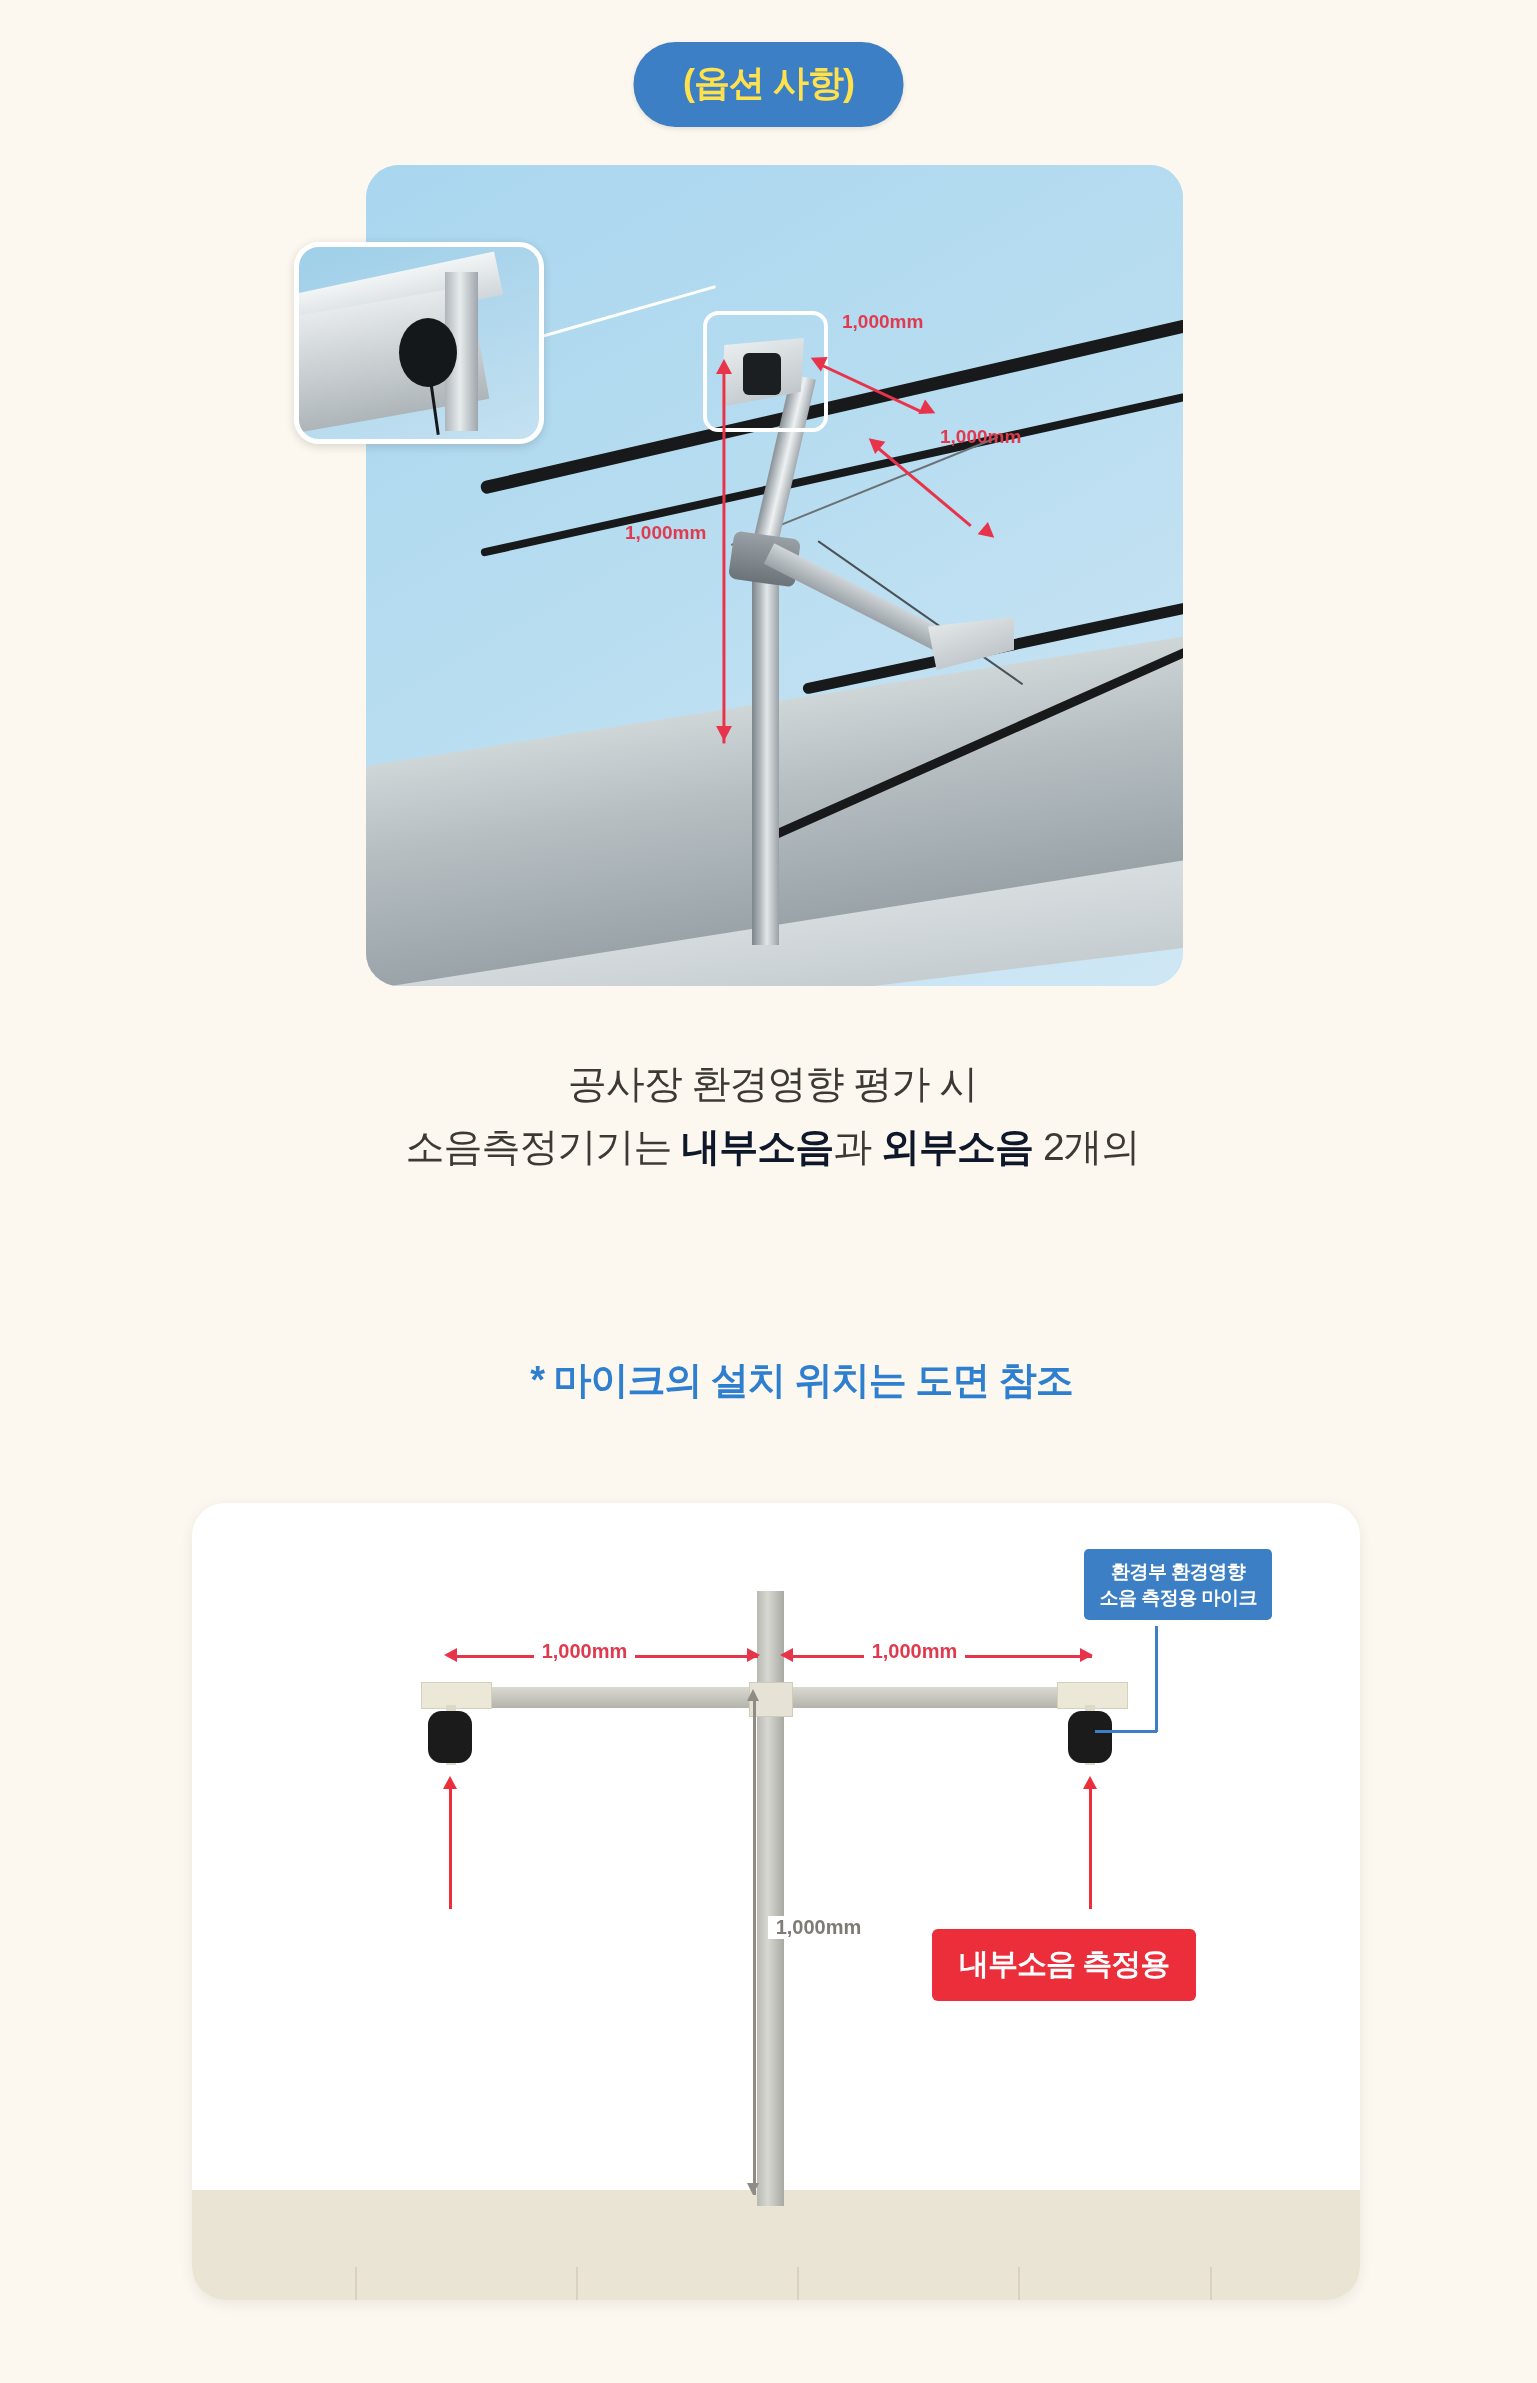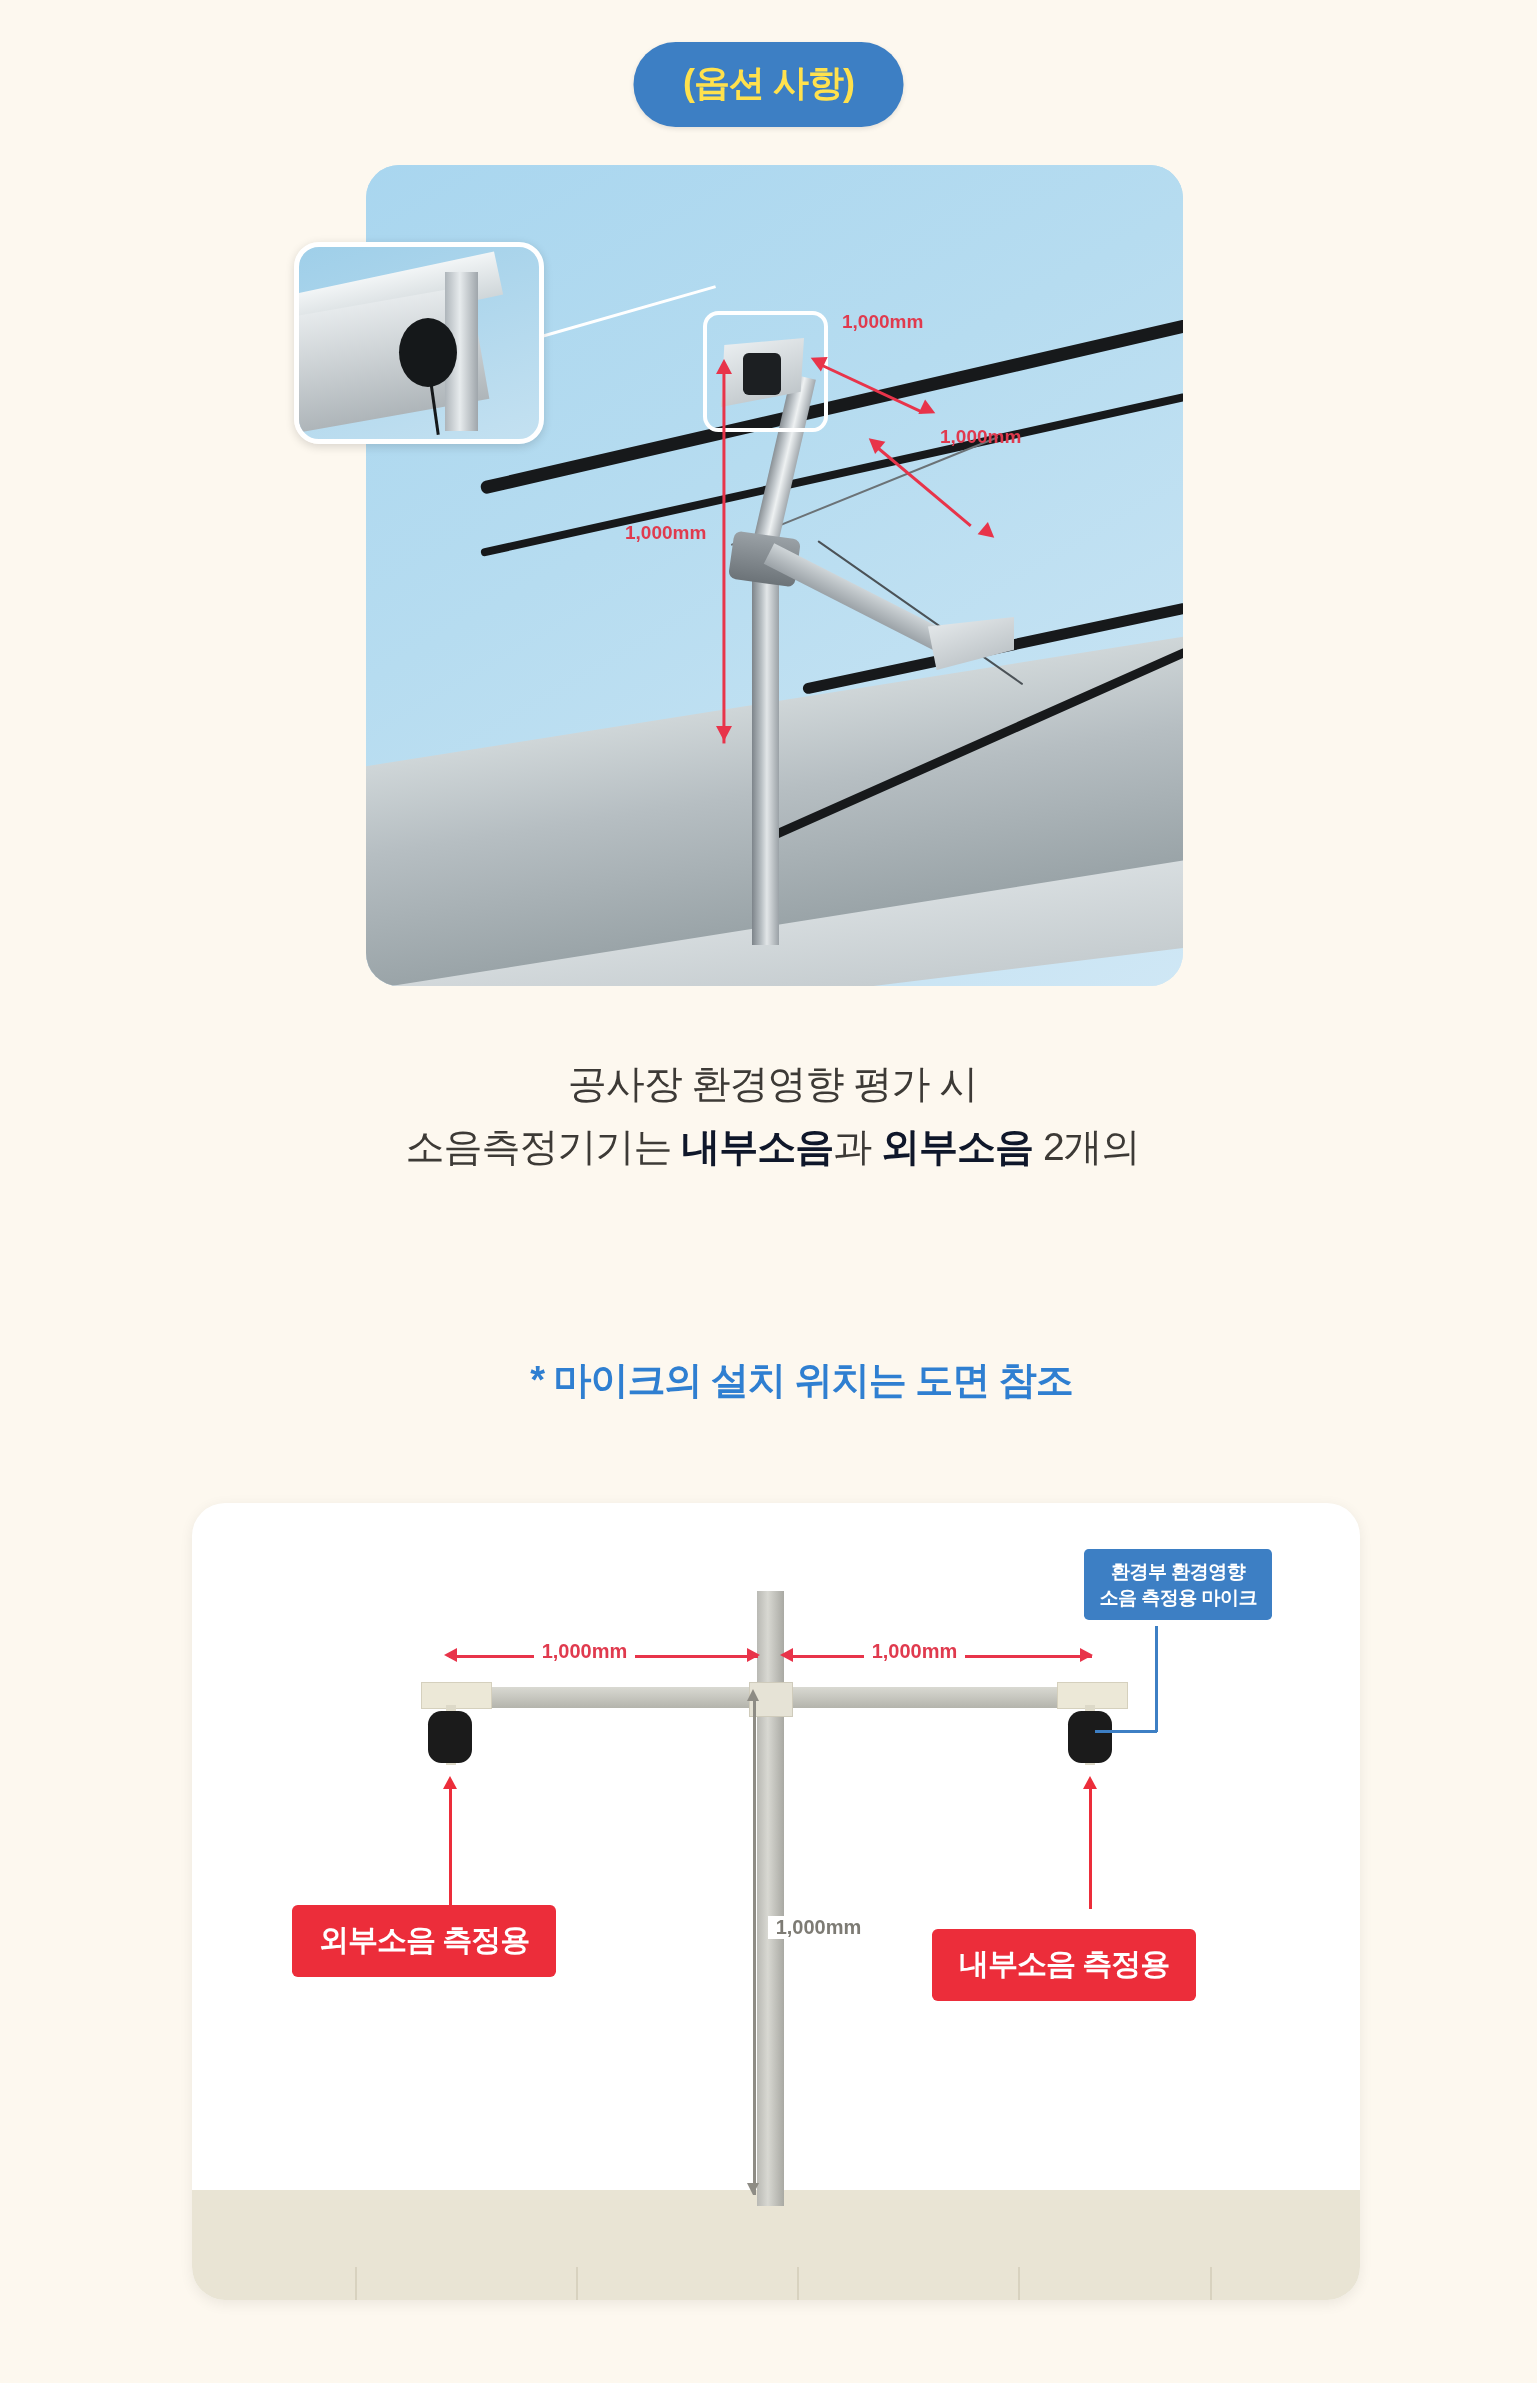--- a/index.html
+++ b/index.html
@@ -516,21 +516,20 @@
   <div class="tri" style="left:888px; top:145px; border-top:7.7px solid transparent; border-bottom:7.7px solid transparent; border-left:13.4px solid #e8344a;"></div>
   <div class="d-dim-label" style="left:672px; top:137px;">1,000mm</div>
 
   <div class="d-dimline" style="left:561px; top:192px; width:2.9px; height:500px; background:#8e8c85;"></div>
   <div class="tri" style="left:555px; top:186px; border-left:6.7px solid transparent; border-right:6.7px solid transparent; border-bottom:12.5px solid #8e8c85;"></div>
   <div class="tri" style="left:555px; top:680px; border-left:6.7px solid transparent; border-right:6.7px solid transparent; border-top:12.5px solid #8e8c85;"></div>
   <div class="d-dim-label gray" style="left:576px; top:413px;">1,000mm</div>
 
   <div class="red-conn" style="left:257px; top:281px; height:125px;"></div>
   <div class="tri" style="left:251px; top:273px; border-left:7.7px solid transparent; border-right:7.7px solid transparent; border-bottom:13.4px solid #ec2d3a;"></div>
-  <div class="red-label" style="left:100px; top:402px;">외부소음 측정용</div>
 
   <div class="red-conn" style="left:897px; top:281px; height:125px;"></div>
   <div class="tri" style="left:891px; top:273px; border-left:7.7px solid transparent; border-right:7.7px solid transparent; border-bottom:13.4px solid #ec2d3a;"></div>
   <div class="red-label" style="left:740px; top:402px;margin-top:24px;">내부소음 측정용</div>
 
   <div class="blue-label" style="left:892px; top:46px;">
     <div>환경부 환경영향</div>
     <div>소음 측정용 마이크</div>
   </div>
   <div class="blue-conn" style="left:963px; top:123px; width:2.9px; height:106px;"></div>

